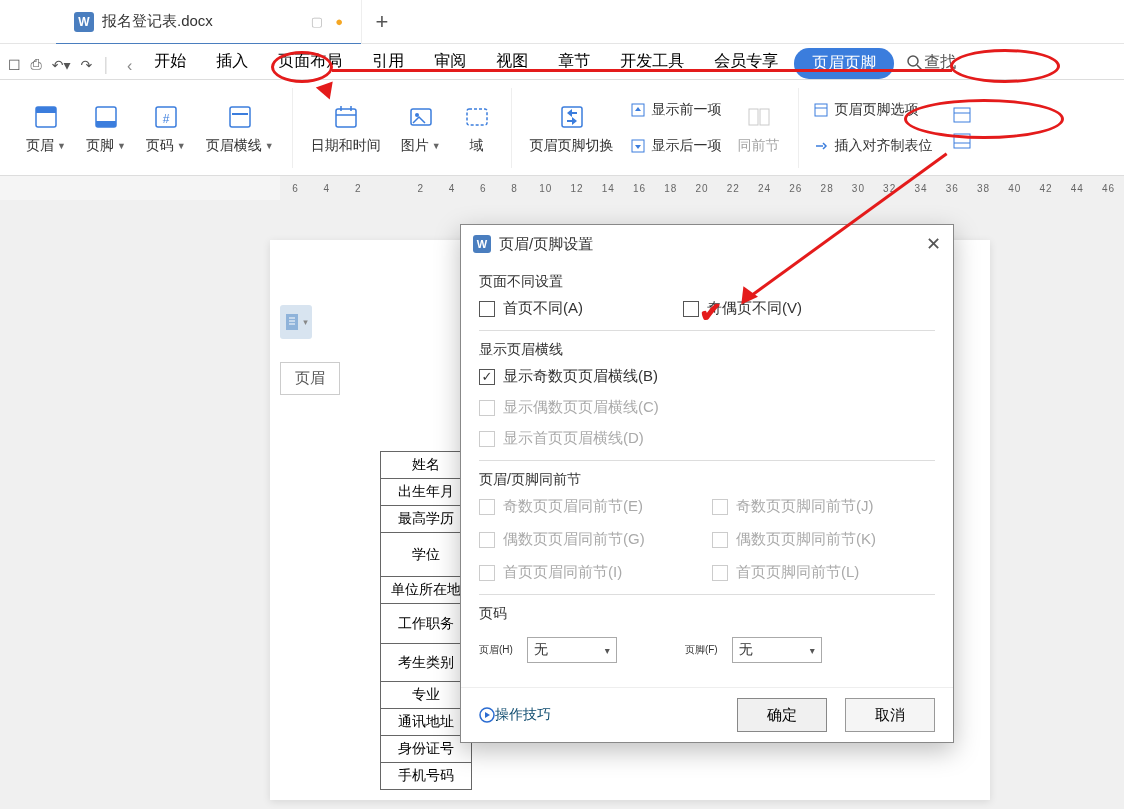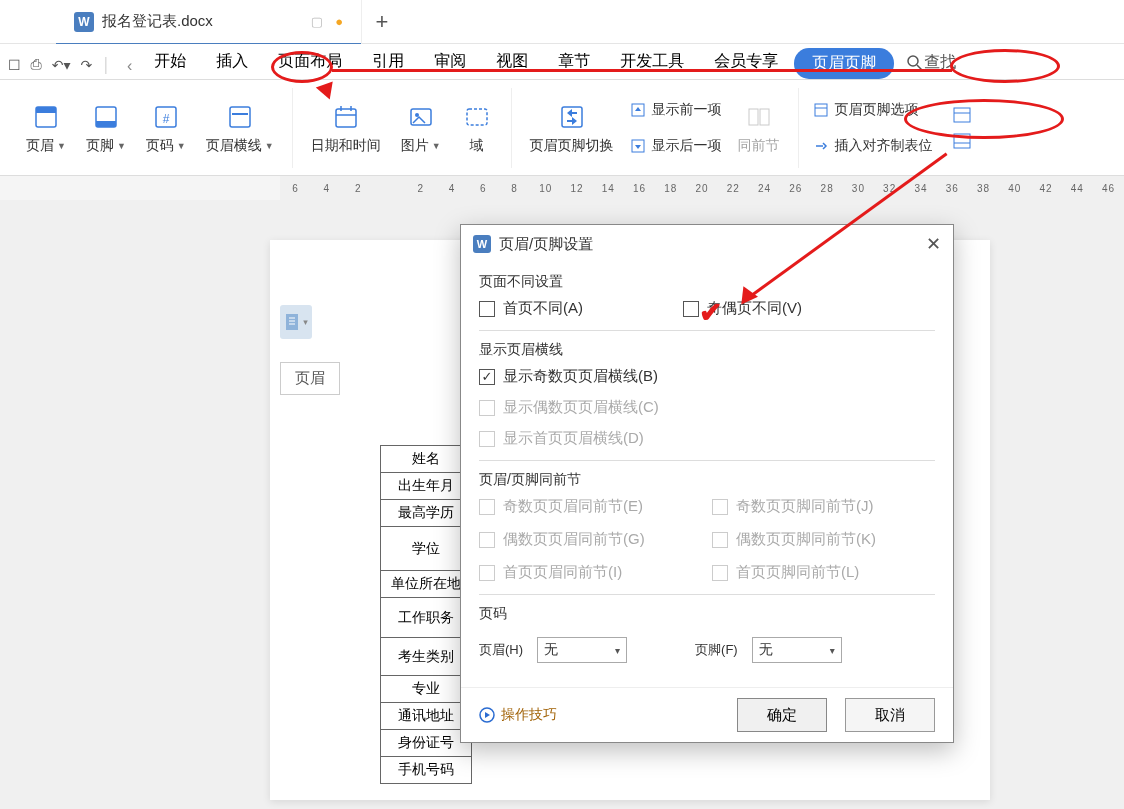--- a/index.html
+++ b/index.html
@@ -28,43 +28,43 @@
 .dd { font-size: 9px; color: #666;}
 svg { display: block;}
 .ruler-area { height: 24px; background: #f5f5f5; position: relative;}
 .ruler { position: absolute; left: 280px; right: 0; top: 0; height: 24px; background: #f0f0f0; display: flex; align-items: center; font-size: 10px; color: #666; letter-spacing: 1px;}
 .ruler span { display: inline-block; width: 40px; text-align: center;}
 .doc-area { position: absolute; left: 0; right: 0; top: 200px; bottom: 0; background: #f0f0f0;}
 .page { position: absolute; left: 270px; top: 40px; width: 720px; height: 560px; background: #fff; box-shadow: 0 2px 8px rgba(0,0,0,0.1);}
 .page-marker { position: absolute; left: 280px; top: 105px; width: 32px; height: 34px; background: #d8e4f0; border-radius: 3px; display: flex; align-items: center; justify-content: center; color: #4a7ebf;}
 .page-marker::after{content:"▾"; font-size:9px; color:#888; margin-left:3px;}
 .header-label { position: absolute; left: 280px; top: 162px; padding: 6px 14px; border: 1px solid #ccc; background: #fff; font-size: 15px; color: #555;}
-.form-table { position: absolute; left: 110px; top: 205px; border-collapse: collapse;}
+.form-table { position: absolute; left: 110px; top: 211px; border-collapse: collapse;}
 .form-table td { border: 1px solid #666; padding: 4px 10px; font-size: 14px; text-align: center; white-space: nowrap; height: 26px;}
 .form-table td.lbl { width: 68px;}
 .dialog { position: absolute; left: 460px; top: 224px; width: 494px; background: #fff; border: 1px solid #888; box-shadow: 0 8px 24px rgba(0,0,0,0.25); font-size: 14px; color: #333;}
 .dialog-title { display: flex; align-items: center; padding: 8px 12px; gap: 8px; font-size: 15px;}
 .dialog-close { margin-left: auto; font-size: 18px; color: #555; cursor: pointer;}
 .dialog-body { padding: 0 18px 12px;}
 .dialog-group { border-top: 1px solid #ddd; padding: 10px 0 12px;}
 .dialog-group:first-child { border-top: none;}
 .group-title { font-size: 14px; color: #333; margin-bottom: 8px;}
 .chk-row { display: flex; gap: 40px; flex-wrap: wrap;}
 .chk-row.col { flex-direction: column; gap: 12px;}
 .chk { display: flex; align-items: center; gap: 8px; font-size: 15px; color: #333;}
 .chk.disabled { color: #aaa;}
 .chk-box { width: 16px; height: 16px; border: 1px solid #555; display: flex; align-items: center; justify-content: center; font-size: 13px; line-height: 1;}
 .chk.disabled .chk-box { border-color: #ccc;}
 .two-col { display: grid; grid-template-columns: 1fr 1fr; row-gap: 14px; column-gap: 10px;}
 .pagenum-row { display: flex; align-items: center; gap: 14px; padding-top: 6px;}
-.pagenum-row label { font-size: 13px;}
+.pagenum-row label { font-size: 10px;}
 .select-fake { width: 90px; height: 26px; border: 1px solid #aaa; background: #fff; display: flex; align-items: center; padding: 0 6px; font-size: 14px; position: relative; cursor: pointer;}
 .select-fake::after { content: "▾"; position: absolute; right: 6px; color: #555; font-size: 10px;}
 .dialog-footer { display: flex; align-items: center; padding: 10px 18px; gap: 18px; border-top: 1px solid #eee;}
-.tips-link { color: #a16207; display: flex; align-items: center; gap: 6px; cursor: pointer;}
+.tips-link { color: #0c4a6e; display: flex; align-items: center; cursor: pointer;}
 .btn { margin-left: auto; width: 90px; height: 34px; border: 1px solid #999; background: #f5f5f5; font-size: 15px; cursor: pointer;}
 .btn + .btn { margin-left: 0;}
 .btn.primary { background: #f0f0f0; border-color: #888;}
 .anno-circle { position: absolute; border: 3px solid #e41b1b; border-radius: 50%; background: transparent; pointer-events: none;}
 .anno-line { position: absolute; height: 0; border-top: 3px solid #e41b1b; pointer-events: none; transform-origin: left center;}
 .anno-check { position: absolute; font-size: 28px; color: #e41b1b; font-weight: bold; pointer-events: none;}
 .anno-arrowhead { position: absolute; width: 0; height: 0; border-left: 9px solid transparent; border-right: 9px solid transparent; border-top: 16px solid #e41b1b; pointer-events: none;}
 </style>
 </head>
 <body>

